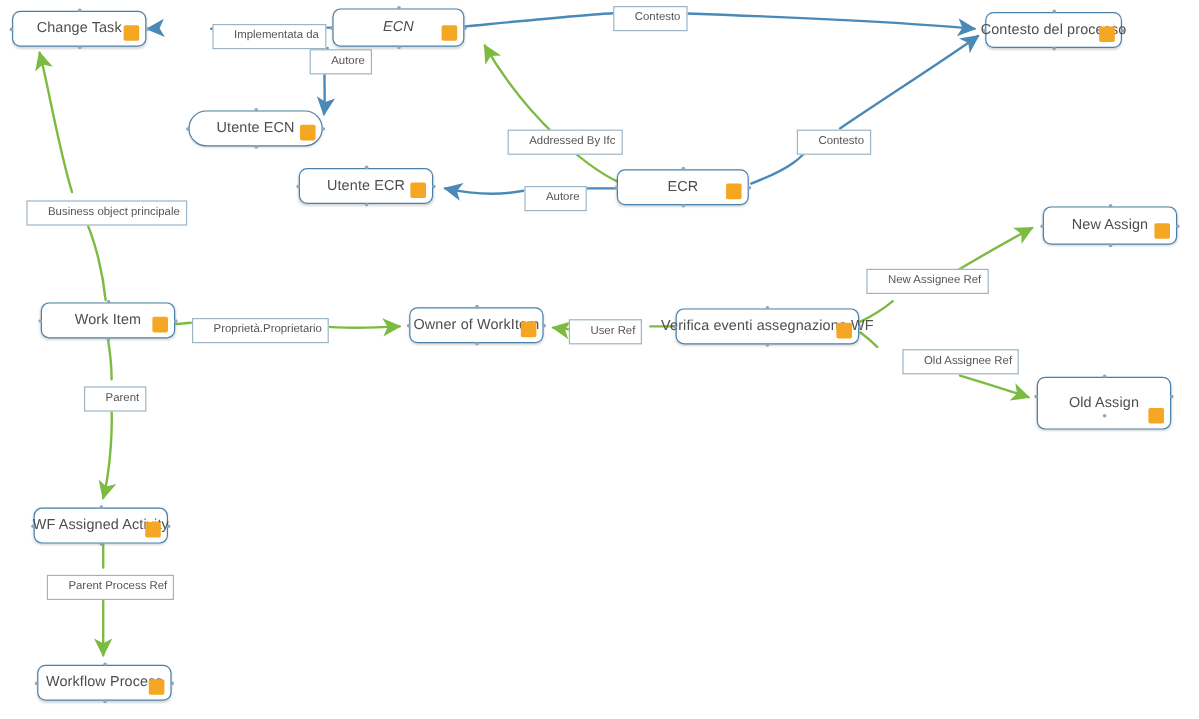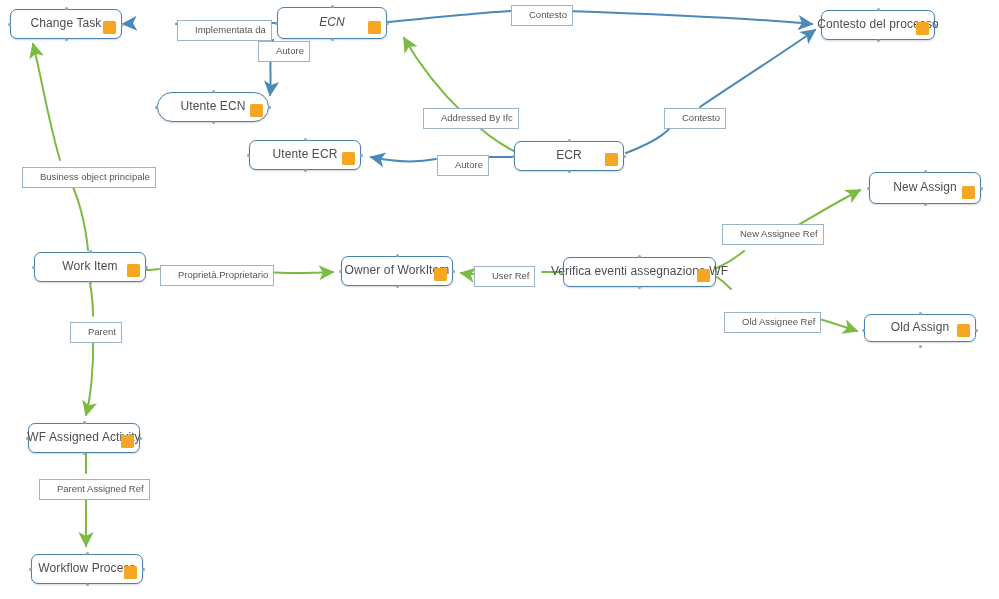--- a/index.html
+++ b/index.html
@@ -194,21 +194,21 @@
       <div class="port" style="left: 395.5px; top: 254px;"></div>
       <div class="port" style="left: 395.5px; top: 285px;"></div>
       <div class="node" style="left: 563px; top: 257px; width: 153px; height: 30px;">
         <span class="node-label">Verifica eventi assegnazione WF</span>
         <span class="node-badge"></span>
       </div>
       <div class="port" style="left: 561px; top: 270.5px;"></div>
       <div class="port" style="left: 715px; top: 270.5px;"></div>
       <div class="port" style="left: 638px; top: 255px;"></div>
       <div class="port" style="left: 638px; top: 286px;"></div>
-      <div class="node" style="left: 864px; top: 314px; width: 112px; height: 28px;">
+      <div class="node" style="left: 864px; top: 314px; width: 112px; height: 44px;">
         <span class="node-label">Old Assign</span>
         <span class="node-badge"></span>
       </div>
       <div class="port" style="left: 862px; top: 328.5px;"></div>
       <div class="port" style="left: 975px; top: 328.5px;"></div>
       <div class="port" style="left: 918.5px; top: 312px;"></div>
       <div class="port" style="left: 918.5px; top: 345px;"></div>
       <div class="node" style="left: 28px; top: 423px; width: 112px; height: 30px;">
         <span class="node-label">WF Assigned Activity</span>
         <span class="node-badge"></span>
@@ -230,18 +230,18 @@
       <div class="edge-label" style="left: 177px; top: 20px;">Implementata da</div>
       <div class="edge-label" style="left: 258px; top: 41px;">Autore</div>
       <div class="edge-label" style="left: 511px; top: 5px;">Contesto</div>
       <div class="edge-label" style="left: 423px; top: 108px;">Addressed By Ifc</div>
       <div class="edge-label" style="left: 437px; top: 155px;">Autore</div>
       <div class="edge-label" style="left: 664px; top: 108px;">Contesto</div>
       <div class="edge-label" style="left: 22px; top: 167px;">Business object principale</div>
       <div class="edge-label" style="left: 160px; top: 265px;">Proprietà.Proprietario</div>
       <div class="edge-label" style="left: 474px; top: 266px;">User Ref</div>
       <div class="edge-label" style="left: 722px; top: 224px; text-align: center;">New Assignee Ref</div>
-      <div class="edge-label" style="left: 724px; top: 291px; margin-top: 21px;">Old Assignee Ref</div>
+      <div class="edge-label" style="left: 752px; top: 291px;">Old Assignee Ref</div>
       <div class="edge-label" style="left: 70px; top: 322px;">Parent</div>
-      <div class="edge-label" style="left: 39px; top: 479px;">Parent Assigned Ref</div>
+      <div class="edge-label" style="left: 39px; top: 479px;">Parent Process Ref</div>
     </div>
 
 </div>
 
 </body></html>

